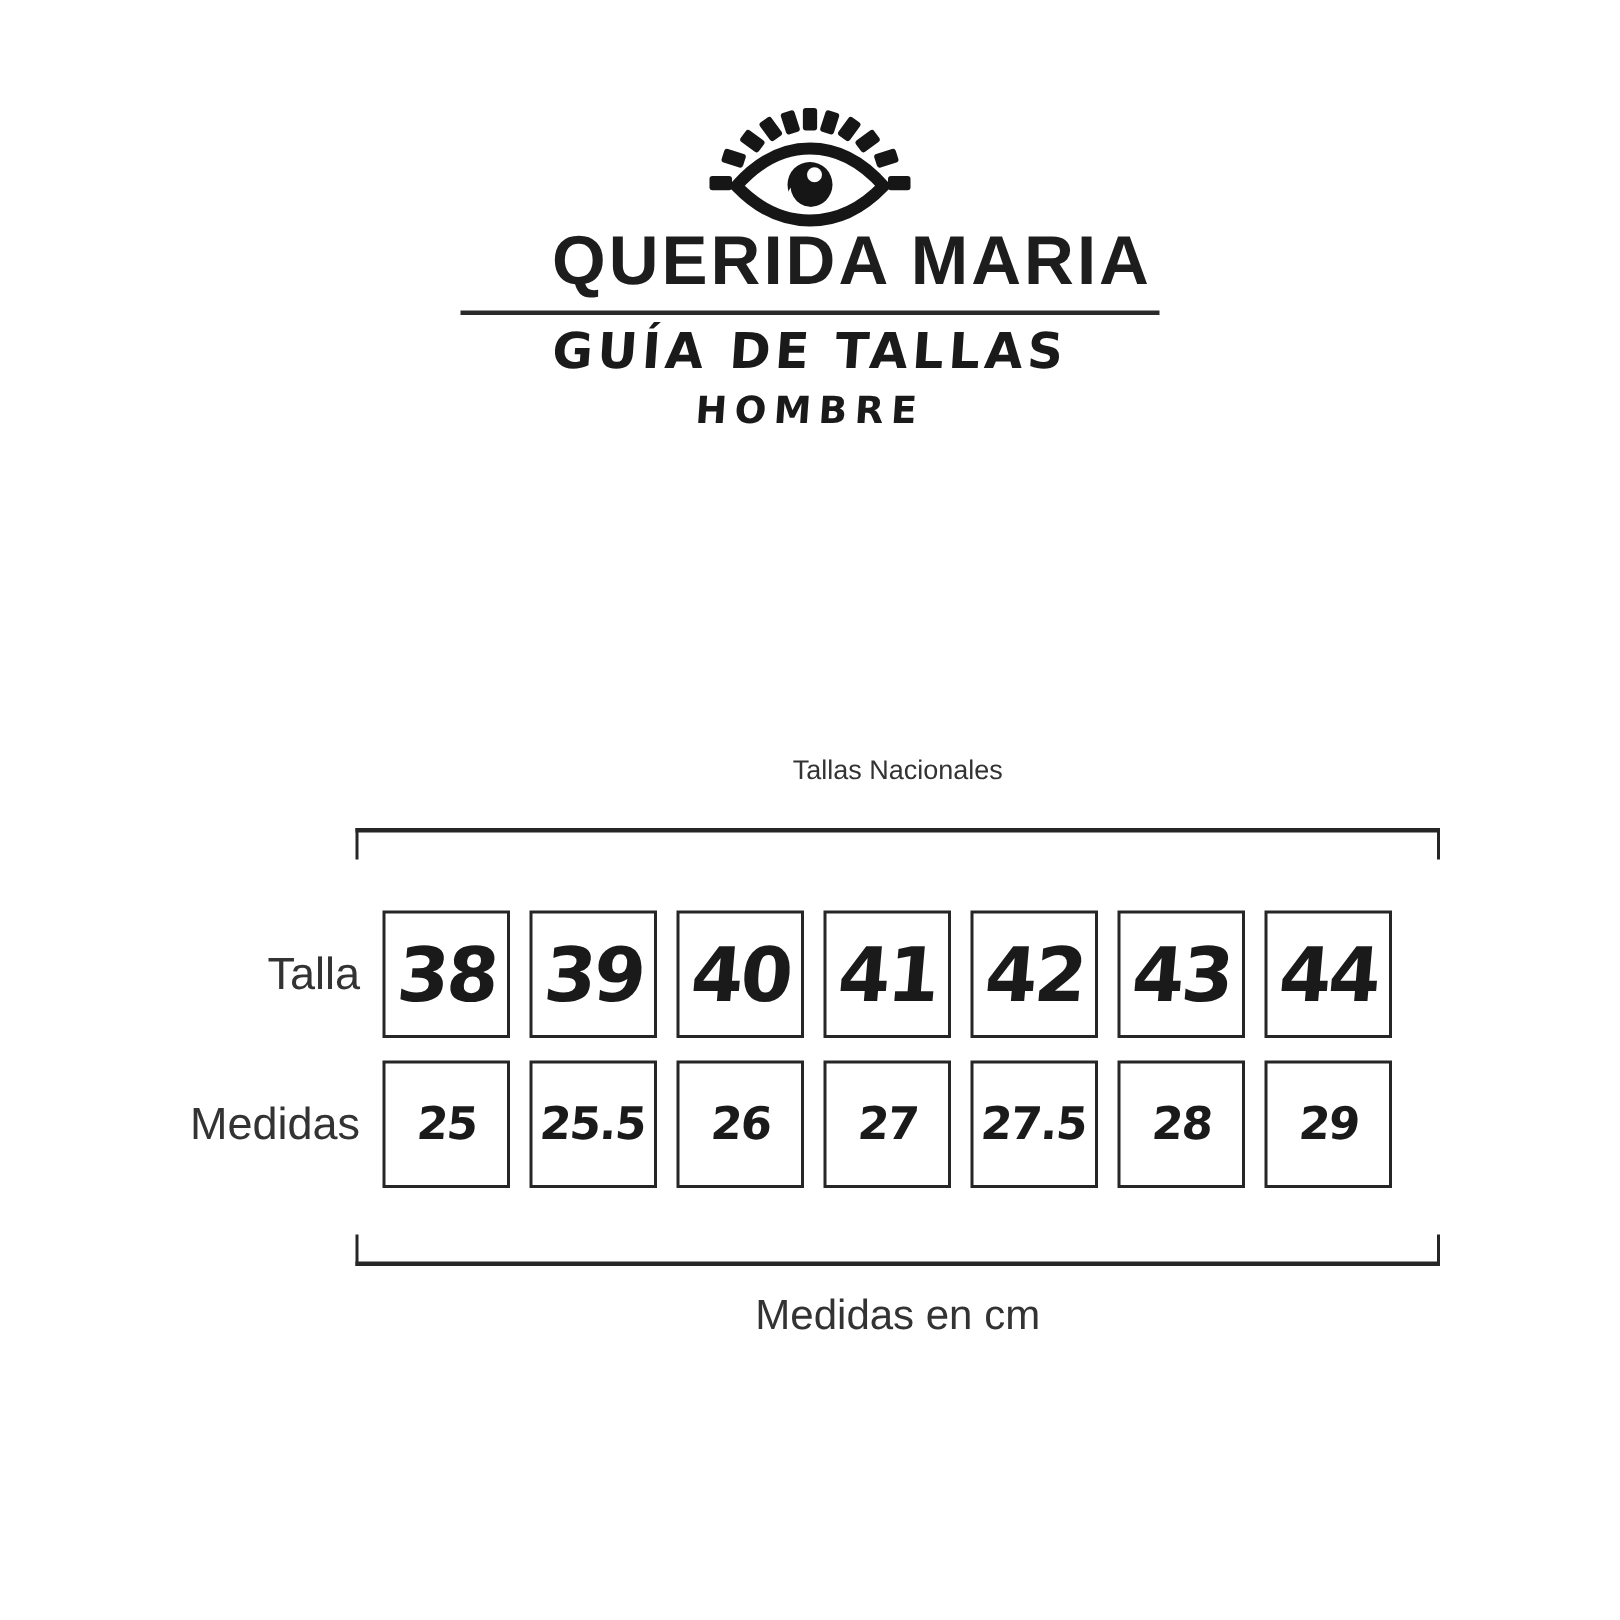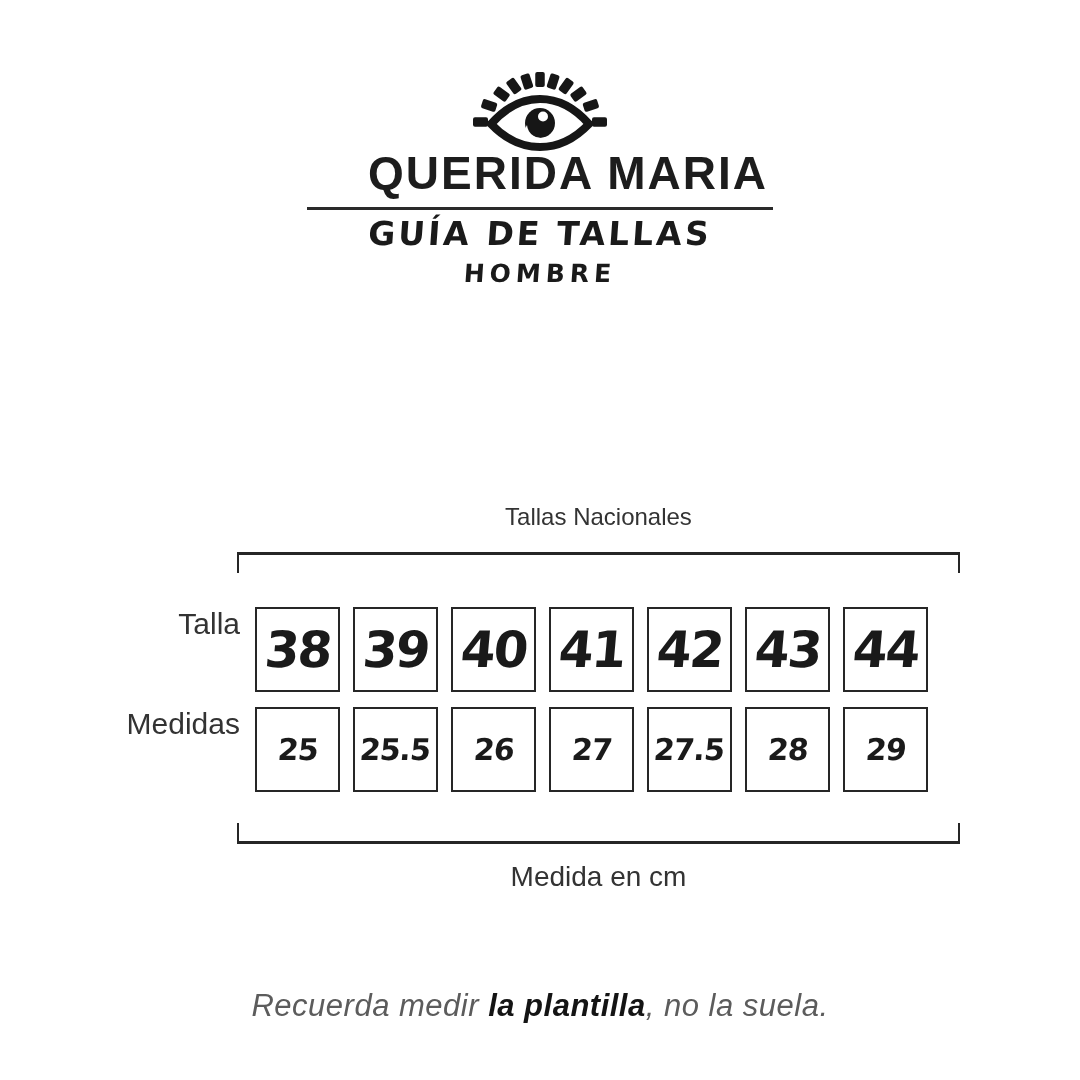--- a/index.html
+++ b/index.html
@@ -84,38 +84,39 @@
     letter-spacing: 0.3px;
   }
 
   
   .chart-top-label {
     position: absolute;
     top: 503px;
     left: 237px;
     width: 723px;
     text-align: center;
-    font-size: 24px;
+    font-size: 18px;
     color: #333333;
   }
   .bracket {
     position: absolute;
     left: 237px;
     width: 723px;
     height: 21px;
     border-left: 2px solid #262626;
     border-right: 2px solid #262626;
   }
   .bracket-top { top: 552px; border-top: 3px solid #262626; }
   .bracket-bottom { top: 823px; border-bottom: 3px solid #262626; }
 
   .row {
     position: absolute;
     left: 110px;
     display: flex;
+    align-items: center;
   }
   .row-talla { top: 607px; }
   .row-medida { top: 707px; }
   .row-label {
     width: 130px;
     margin-right: 15px;
     text-align: right;
     font-size: 30px;
     font-weight: 300;
     color: #333333;
@@ -245,17 +246,16 @@
       <div class="cell cell-sm">
           <span class="num hand">28</span>
         </div>
       <div class="cell cell-sm">
           <span class="num hand">29</span>
         </div>
     </div>
   </div>
 
   <div class="bracket bracket-bottom"></div>
-  <div class="chart-bottom-label">Medida en cm</div>
-
-  <p class="footer"><span>Recuerda medir </span><strong class="fb">la plantilla</strong><span>, no la suela.</span></p>
+  <div class="chart-bottom-label">Medidas en cm</div>
+
 
 </div>
 
 </body></html>

